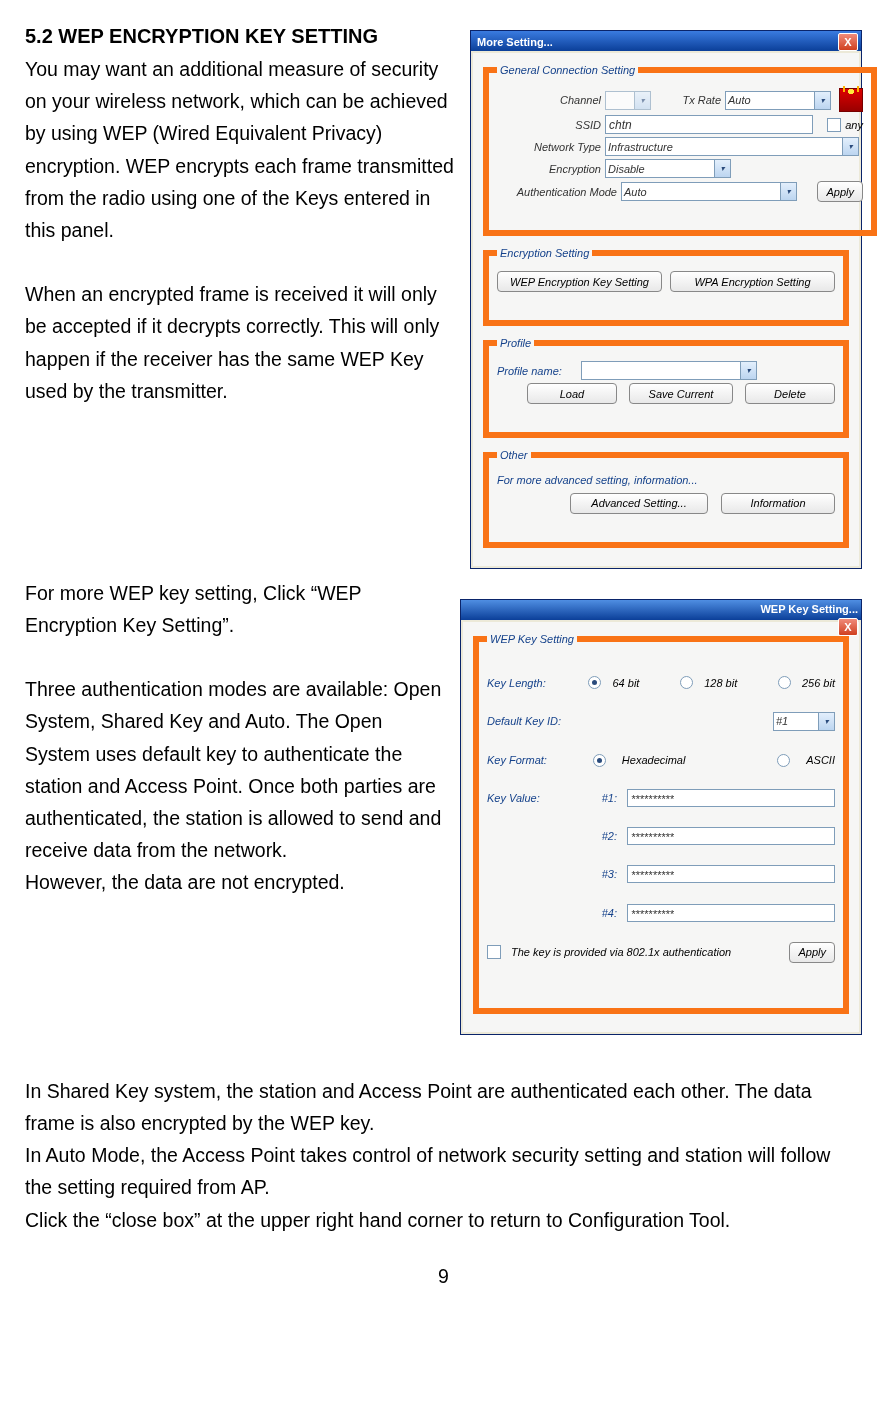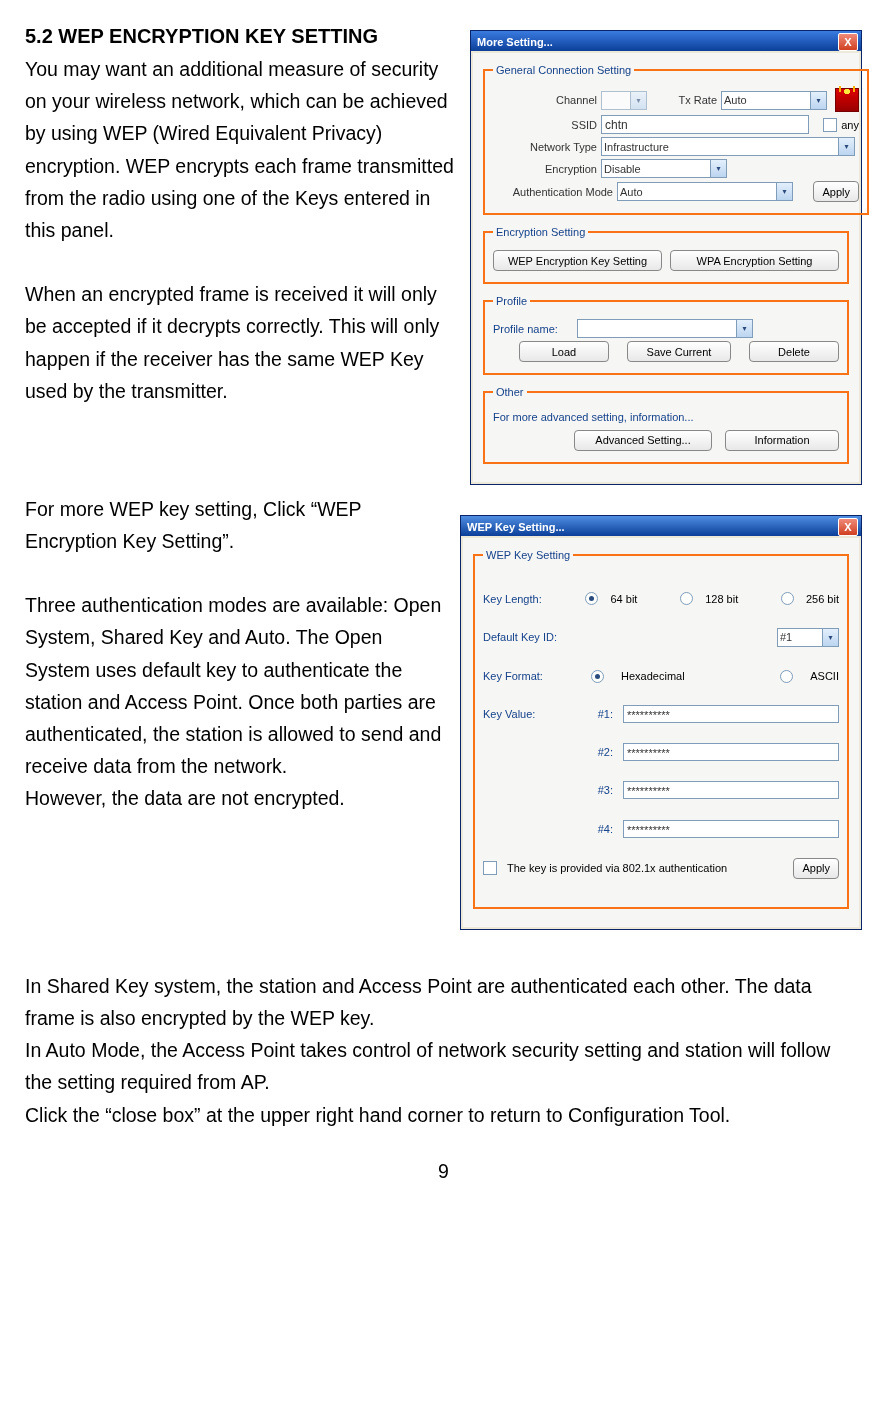--- a/index.html
+++ b/index.html
@@ -50,24 +50,25 @@
     width: 18px; height: 16px;
     background: linear-gradient(#f08b7a,#d04020);
     border: 1px solid #fff;
     color: #fff;
     display: flex; align-items: center; justify-content: center;
     font-size: 11px;
     border-radius: 2px;
   }
   .dlg-body { padding: 8px 10px 10px 10px; background: #f6f6f5; margin:2px; }
   fieldset {
-    border: 2px solid #f97316;
+    border: 6px solid #f97316;
     margin: 0 0 8px 0;
-    padding: 6px 8px 8px 8px;
-    font-size: 11px;
+    padding: 6px 8px 25px 8px;
+    font-size: 11px;
+    font-style: italic;
   }
   fieldset legend { color: #15428b; padding: 0 3px; font-size: 11px; }
   .row { display: flex; align-items: center; margin: 3px 0; gap: 4px; }
   .label { width: 104px; text-align: right; color: #333; font-size:11px;}
   .dd {
     background: #fff;
     border: 1px solid #7f9db9;
     height: 17px;
     display: flex; align-items: center;
     padding: 0 2px;
@@ -124,21 +125,21 @@
     position:relative;
   }
   .wifi-icon::before,.wifi-icon::after{
     content:"";position:absolute;top:-3px;width:2px;height:6px;background:#ffb000;
   }
   .wifi-icon::before{left:3px}
   .wifi-icon::after{right:3px}
 
   
   .dlg2 { width: 400px; }
-  .dlg2 .titlebar { background: linear-gradient(to bottom,#4f8ee2,#0b3f99); }
+  .dlg2 .titlebar { background: linear-gradient(to bottom,#4f8ee2,#0b3f99); flex-direction: column; }
   .wep-row { display:flex; align-items:center; margin:20px 0; gap:10px; font-size:11px;justify-content:space-between;}
   .wep-label{ width:90px; color:#15428b;}
   .kv-label{ width:30px; text-align:right; color:#15428b;}
   .kv-input{ flex:1; background:#fff;border:1px solid #7f9db9;height:16px;padding:0 3px;font-size:11px;color:#333;}
 
   .pagenum { text-align:center; margin-top:24px; font-size:19.5px;}
 </style>
 </head>
 <body>
 
@@ -207,21 +208,21 @@
     </fieldset>
 
     <fieldset>
       <legend>Profile</legend>
       <div class="row">
         <div style="width:80px;color:#15428b">Profile name:</div>
         <div class="dd" style="width:170px">
               <span class="arrow">▾</span>
             </div>
       </div>
-      <div class="row" style="justify-content:flex-end;gap:18px">
+      <div class="row" style="justify-content:flex-end;gap:12px">
         <span class="btn" style="width:72px">Load</span>
         <span class="btn" style="width:86px">Save Current</span>
         <span class="btn" style="width:72px">Delete</span>
       </div>
     </fieldset>
 
     <fieldset>
       <legend>Other</legend>
       <div style="color:#15428b;font-size:11px;margin-bottom:4px">For more advanced setting, information...</div>
       <div class="row" style="justify-content:flex-end;gap:13px">

